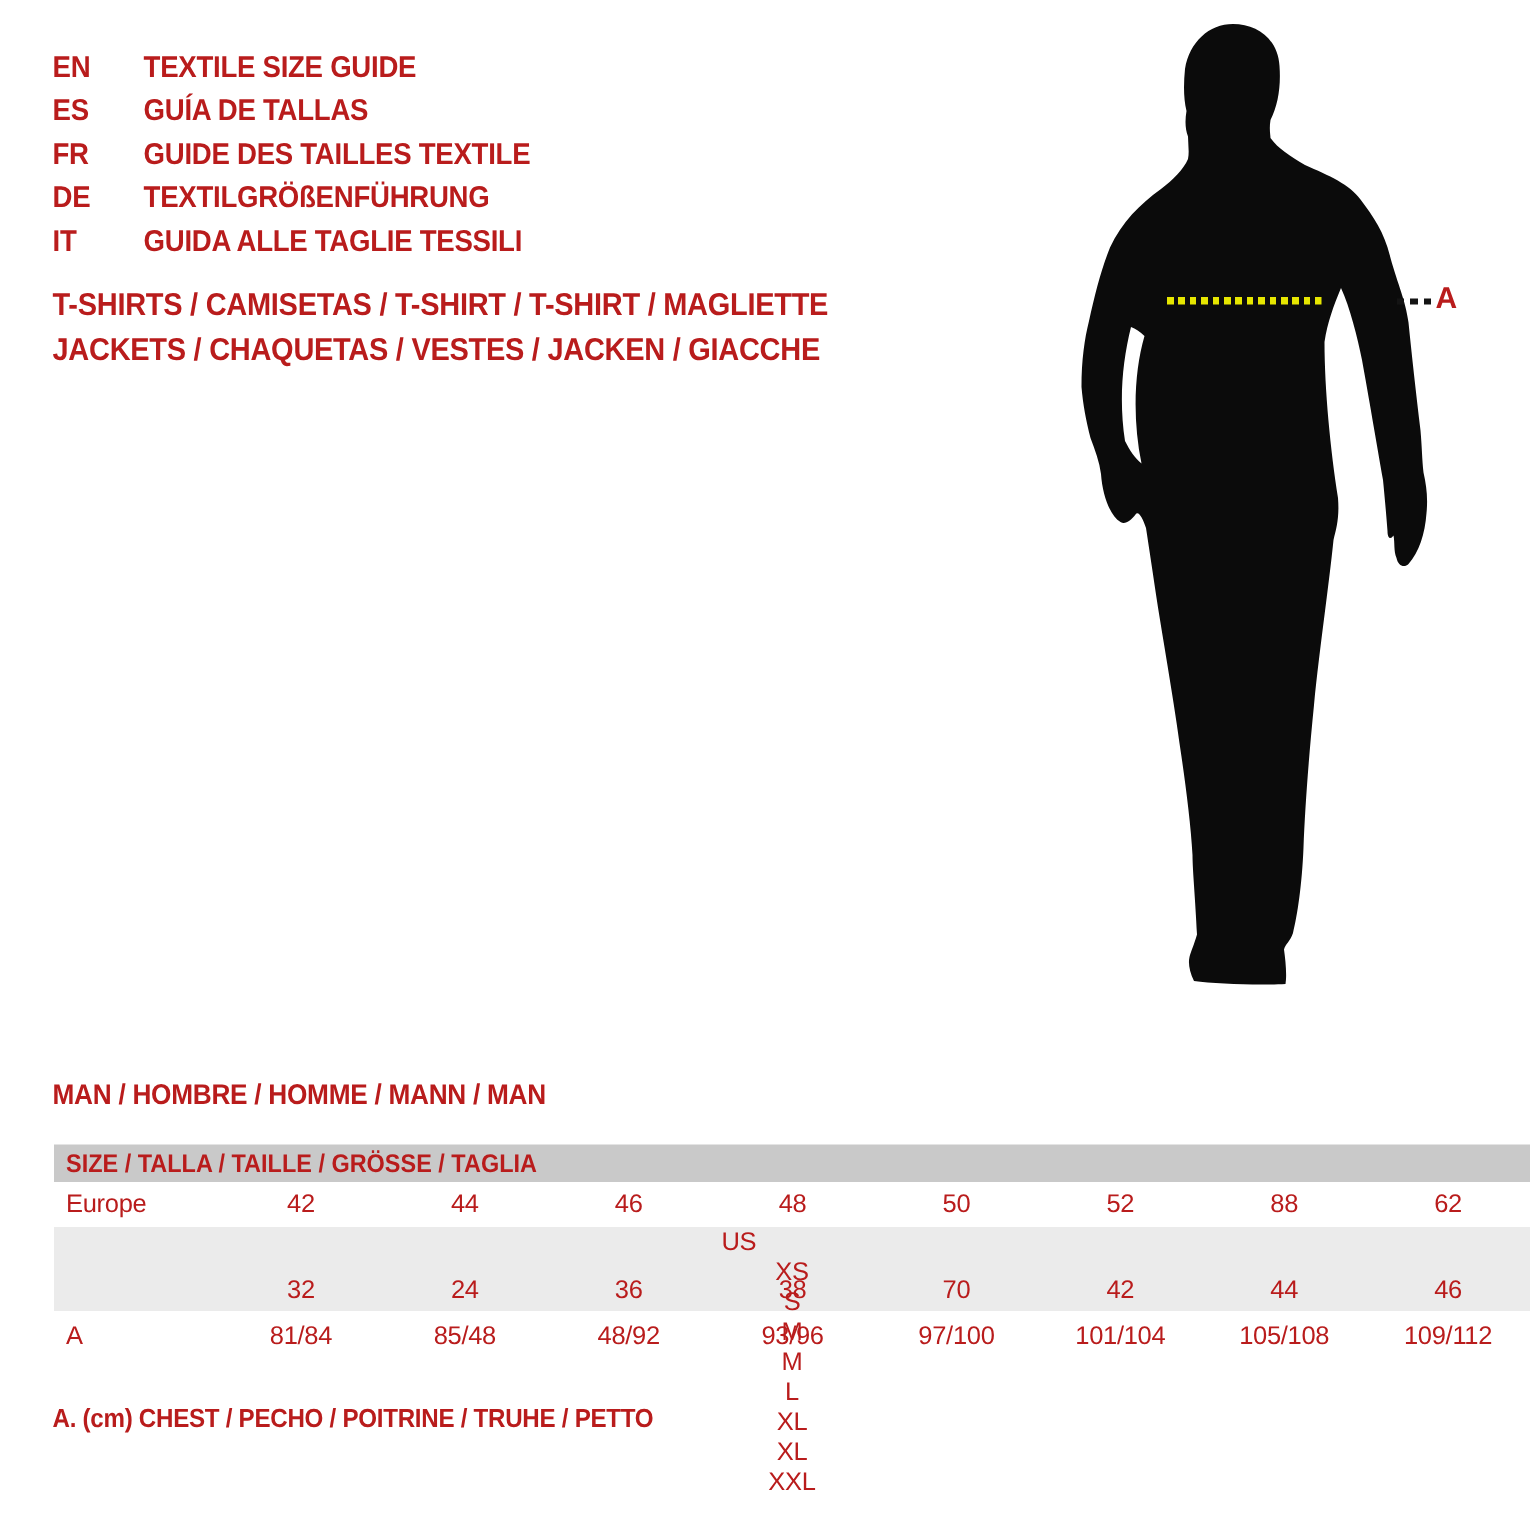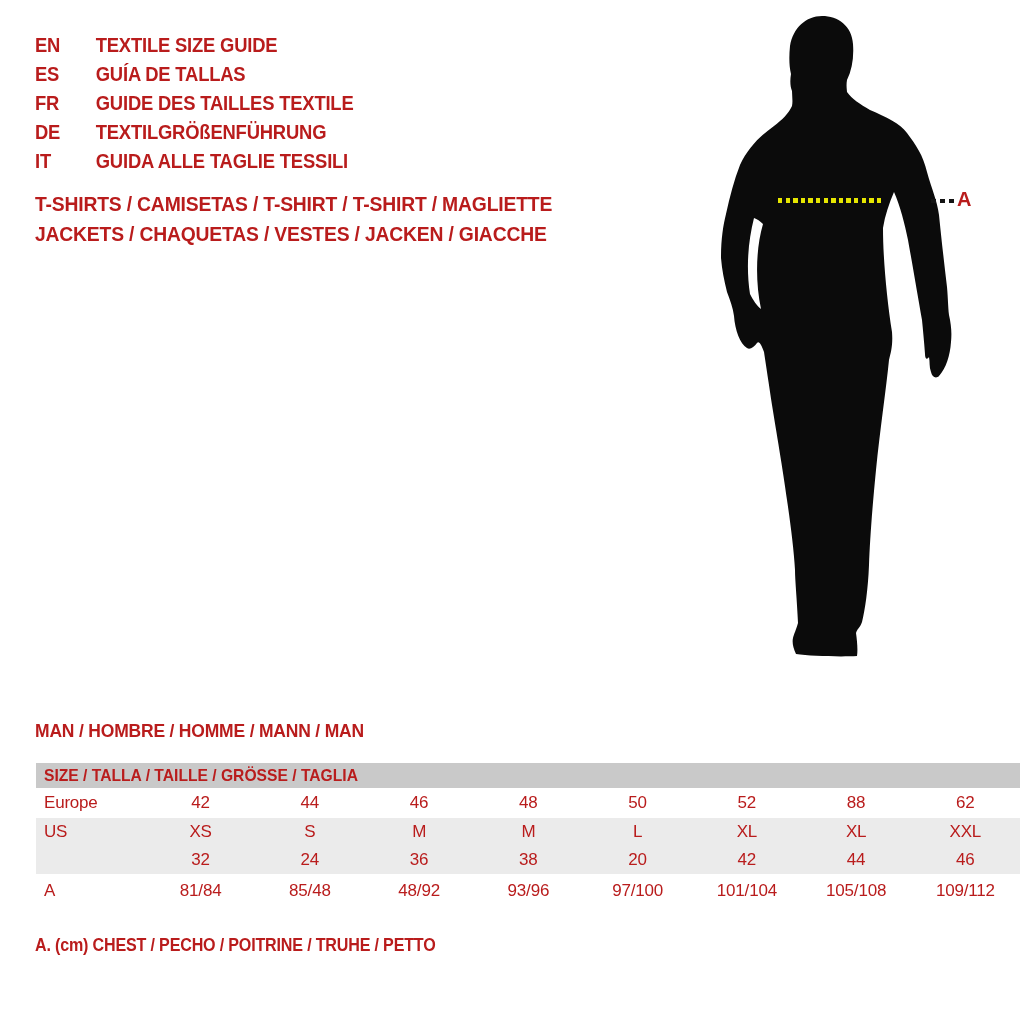--- a/index.html
+++ b/index.html
@@ -34,21 +34,21 @@
   .section-title{position:absolute;left:35px;top:720px;font-size:19px;font-weight:700;letter-spacing:-.2px;}
   
   .size-table{position:absolute;left:36px;top:763px;width:984px;font-size:17px;}
   .table-header{
     height:25px;line-height:25px;background:#c9c9c9;
     font-weight:600;padding-left:8px;box-sizing:border-box;
   }
   .t-row{display:flex;align-items:center;}
   .t-row.shaded{background:#ebebeb;}
   .row-europe{height:30px;}
-  .row-us{height:28px;}
+  .row-us{height:28px;flex-direction:column;}
   .row-num{height:28px;}
   .row-a{height:33px;}
   .t-label{width:110px;padding-left:8px;box-sizing:border-box;flex:none;letter-spacing:-.2px;}
   .t-cell{flex:1 1 0;text-align:center;letter-spacing:-.2px;}
   
   .footnote{position:absolute;left:35px;top:935px;font-size:17.5px;font-weight:700;letter-spacing:-.2px;}
 </style>
 </head>
 <body>
 
@@ -143,21 +143,21 @@
       <div class="t-cell">XL</div>
       <div class="t-cell">XXL</div>
     </div>
 
     <div class="t-row row-num shaded">
       <div class="t-label"></div>
       <div class="t-cell">32</div>
       <div class="t-cell">24</div>
       <div class="t-cell">36</div>
       <div class="t-cell">38</div>
-      <div class="t-cell">20</div>
+      <div class="t-cell">70</div>
       <div class="t-cell">42</div>
       <div class="t-cell">44</div>
       <div class="t-cell">46</div>
     </div>
 
     <div class="t-row row-a">
       <div class="t-label">A</div>
       <div class="t-cell">81/84</div>
       <div class="t-cell">85/48</div>
       <div class="t-cell">48/92</div>

